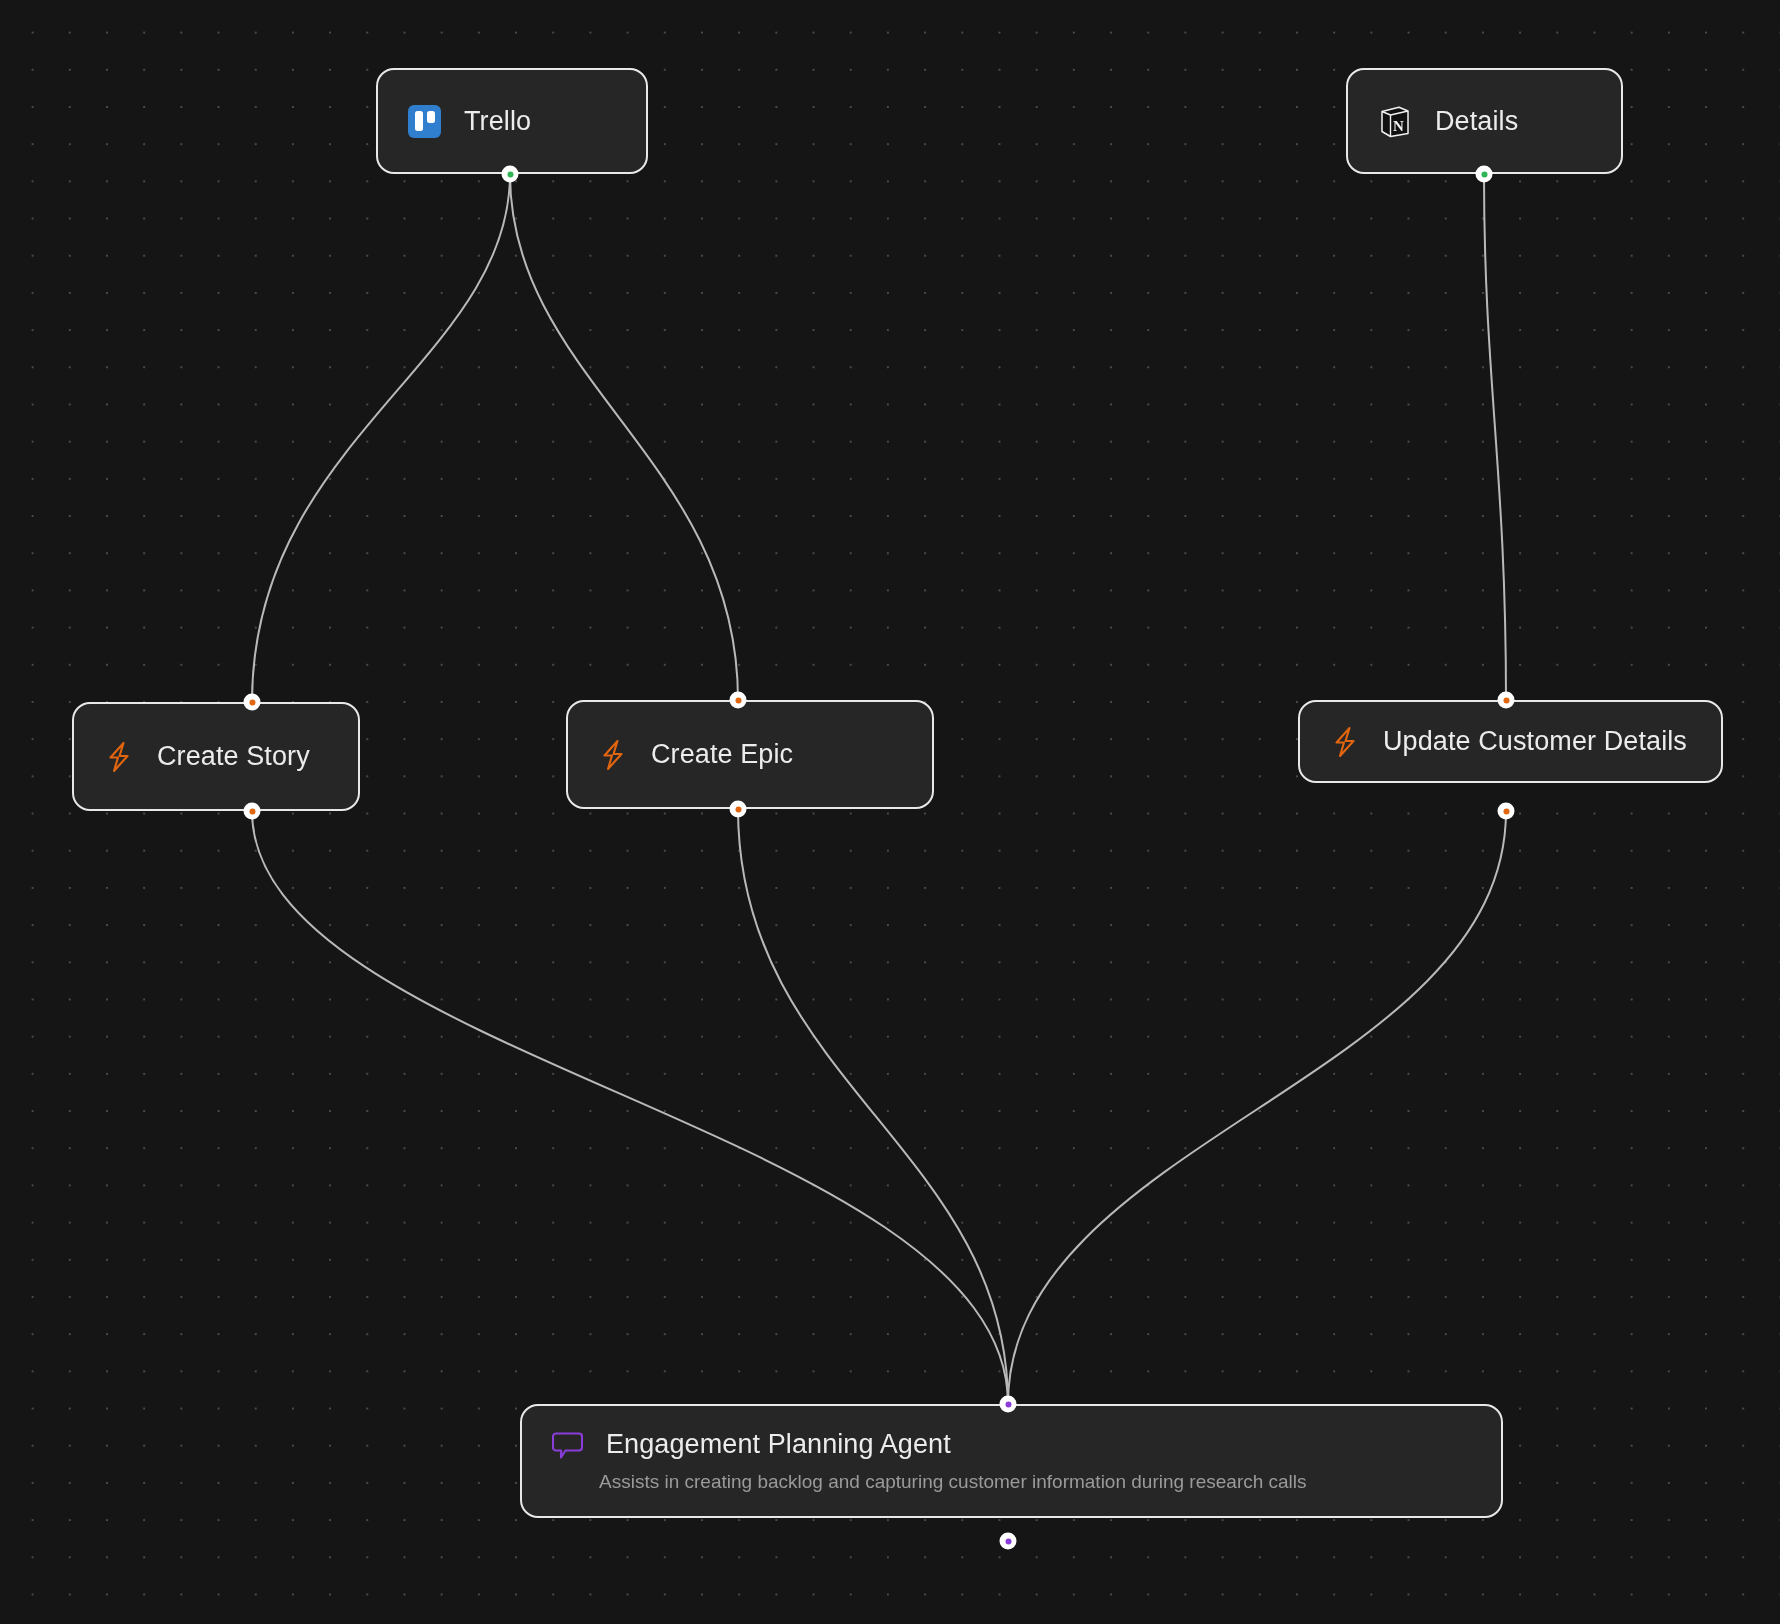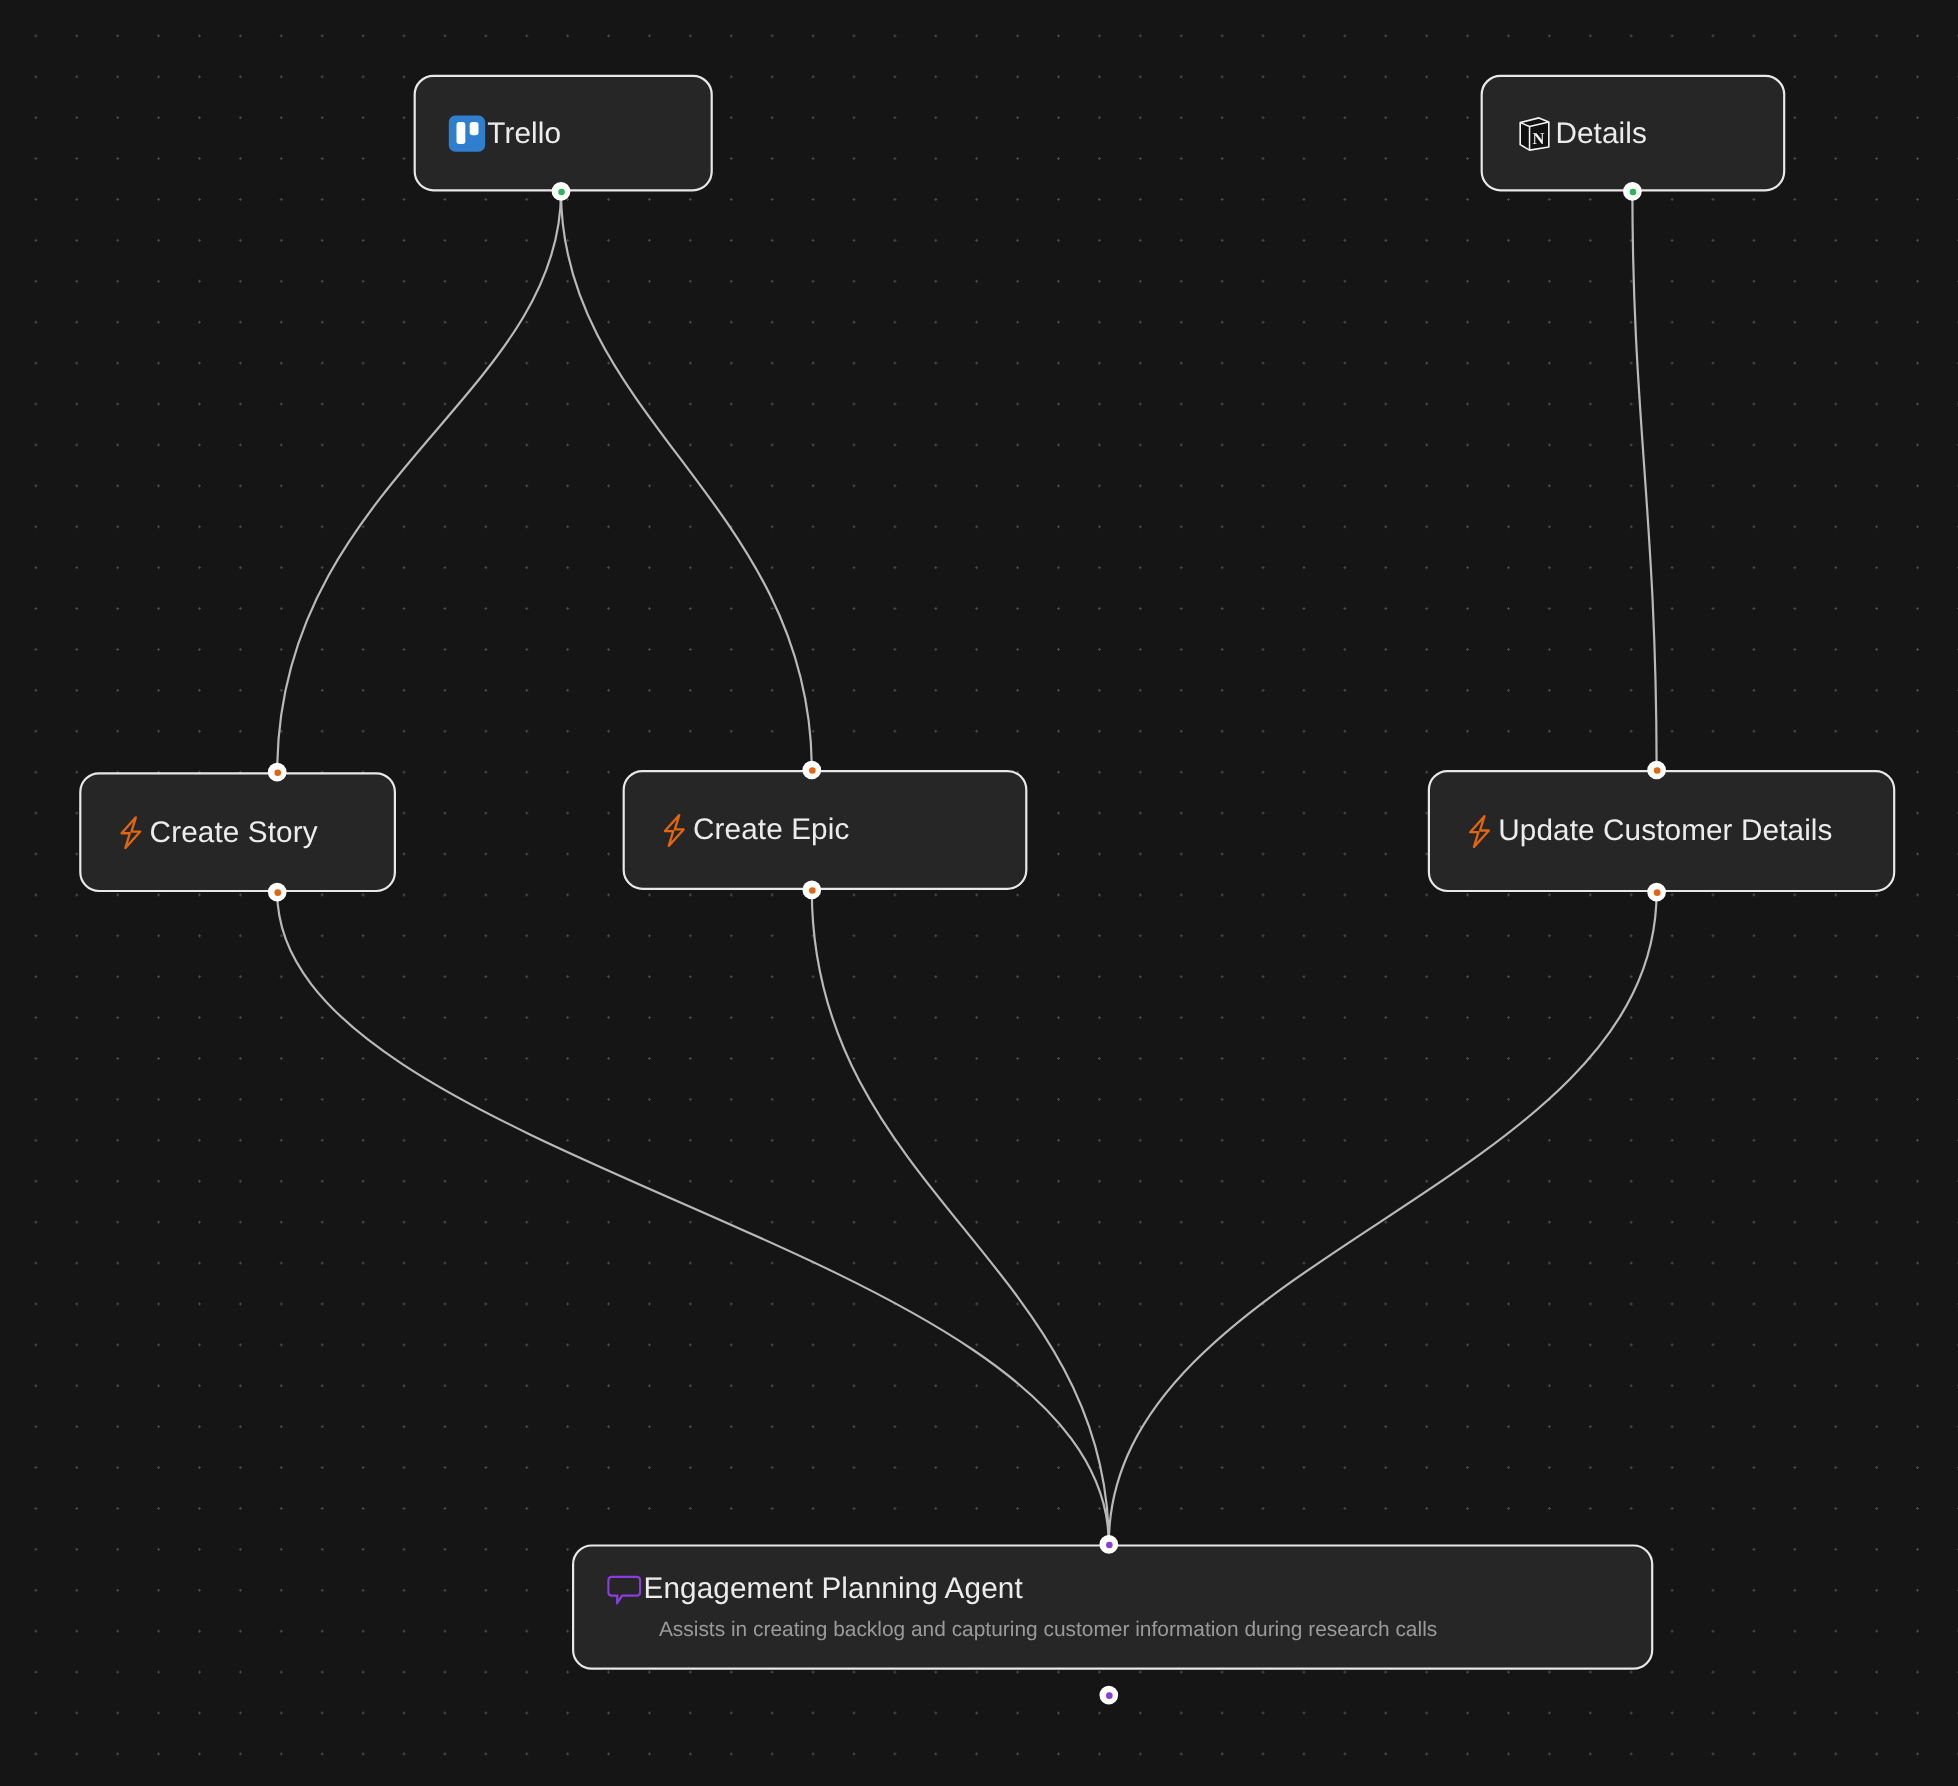--- a/index.html
+++ b/index.html
@@ -46,21 +46,21 @@
     border-radius: 18px;
     z-index: 5;
     display: flex;
     flex-direction: column;
     justify-content: center;
   }
 
   .node-row {
     display: flex;
     align-items: center;
-    gap: 2px;
+    gap: 23px;
     padding: 0 30px;
     text-align: right;
   }
 
   .node-icon {
     display: flex;
     align-items: center;
     justify-content: center;
     flex: 0 0 auto;
   }
@@ -198,21 +198,21 @@
         <svg class="bolt-icon" viewBox="0 0 30 32" xmlns="http://www.w3.org/2000/svg">
           <path d="M19.5 2 L6.5 16.5 L14 16.5 L10 30 L23.5 15 L15.5 15 Z" fill="none" stroke="#e2650f" stroke-width="2.1" stroke-linejoin="round" stroke-linecap="round"></path>
         </svg>
       </span>
       <span class="node-label">Create Epic</span>
     </div>
   </div>
   <span class="port orange" style="left:738px; top:700px;"></span>
   <span class="port orange" style="left:738px; top:809px;"></span>
 
-  <div class="node" style="left:1298px; top:700px; width:425px; height:111px;">
+  <div class="node" style="left:1298px; top:700px; width:425px; height:83px;">
     <div class="node-row">
       <span class="node-icon">
         <svg class="bolt-icon" viewBox="0 0 30 32" xmlns="http://www.w3.org/2000/svg">
           <path d="M19.5 2 L6.5 16.5 L14 16.5 L10 30 L23.5 15 L15.5 15 Z" fill="none" stroke="#e2650f" stroke-width="2.1" stroke-linejoin="round" stroke-linecap="round"></path>
         </svg>
       </span>
       <span class="node-label">Update Customer Details</span>
     </div>
   </div>
   <span class="port orange" style="left:1506px; top:700px;"></span>

